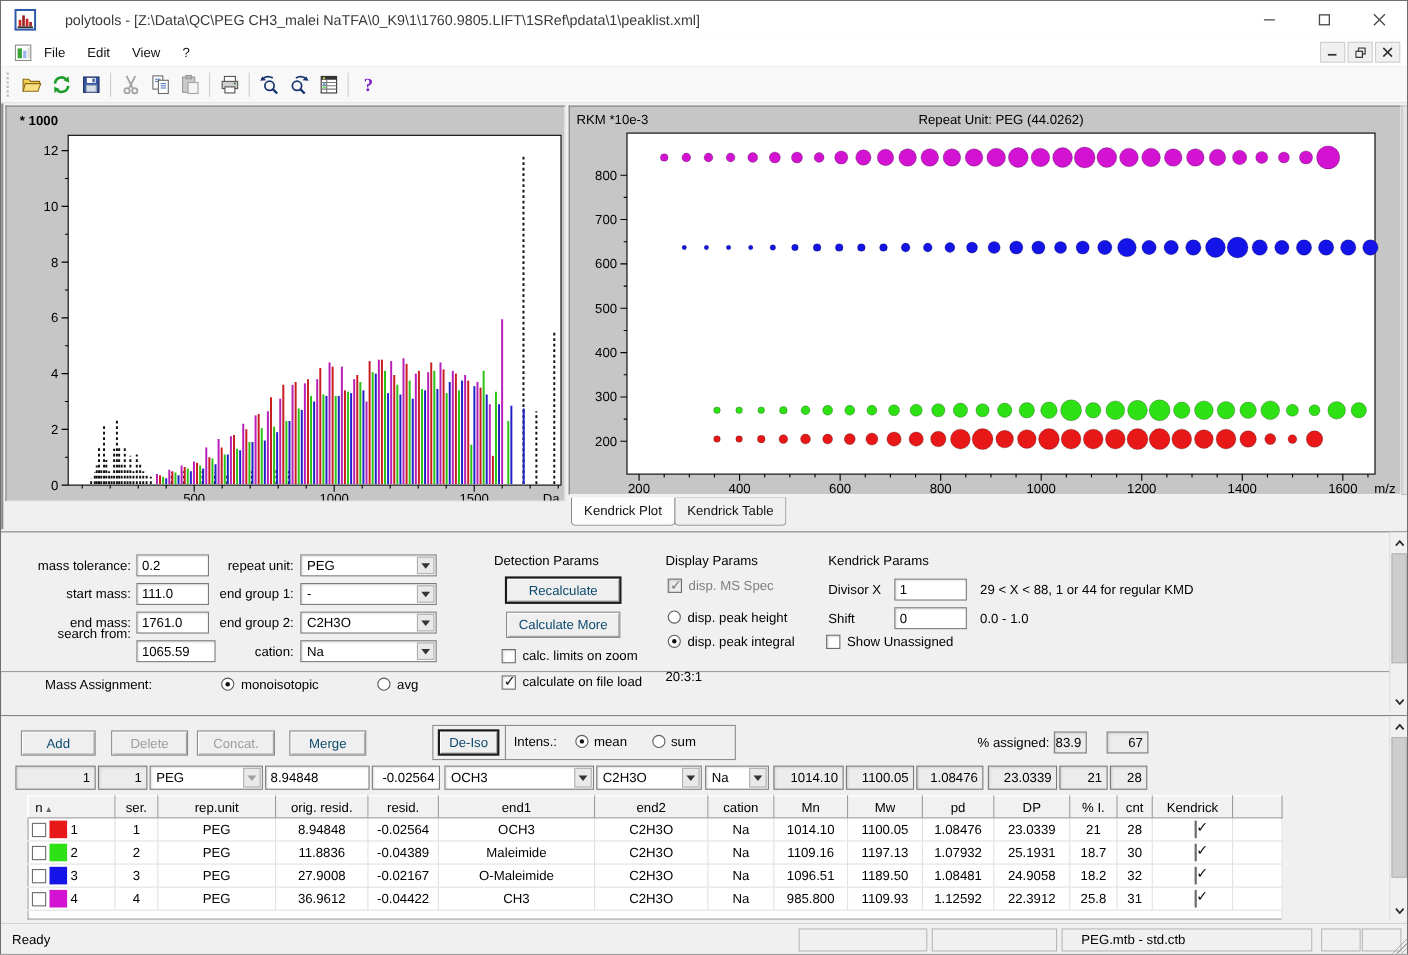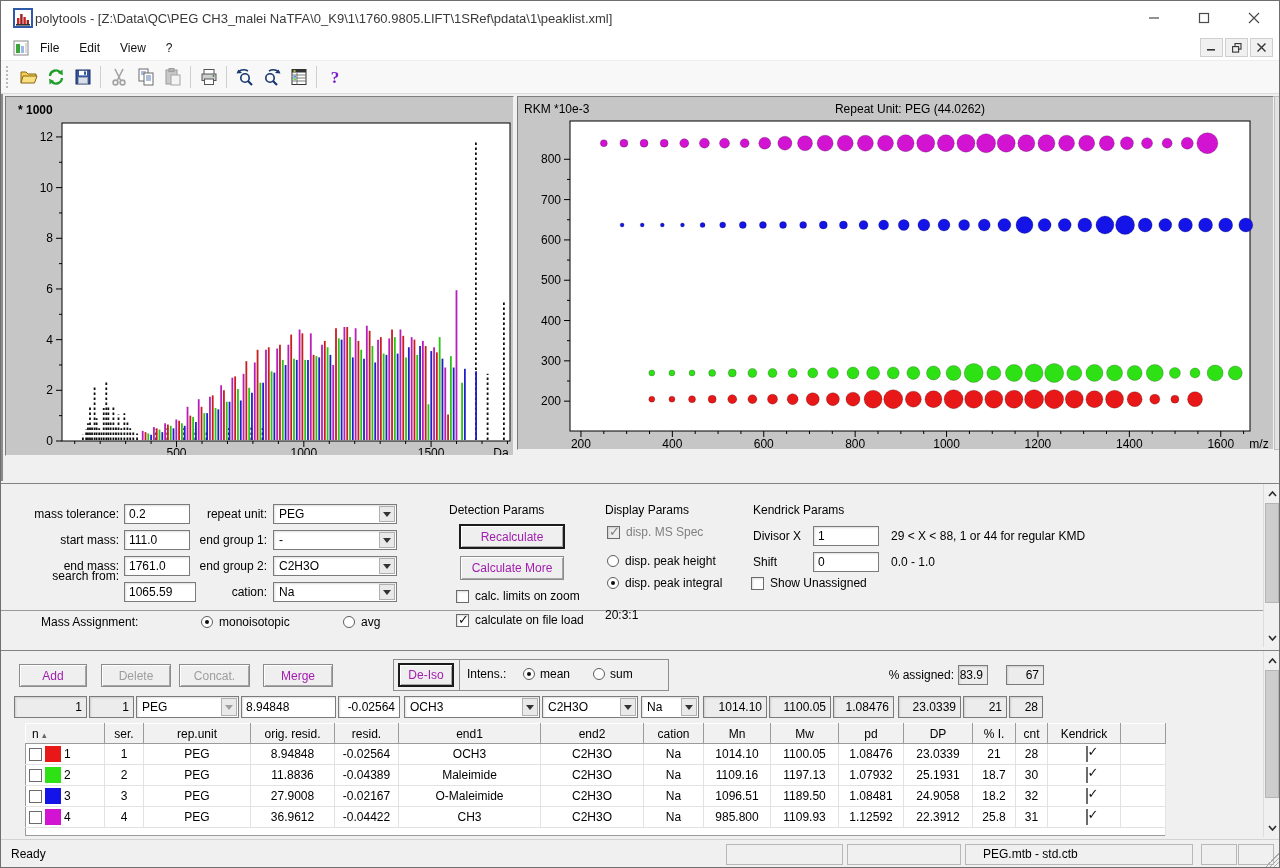--- a/index.html
+++ b/index.html
@@ -3,21 +3,21 @@
 <meta charset="utf-8">
 <style>
   * { margin:0; padding:0; box-sizing:border-box; }
   html,body { width:1280px; height:868px; background:#e8e8e8; }
   body { font-family:"Liberation Sans","DejaVu Sans",sans-serif; font-size:12px; color:#000; }
   .app { position:relative; width:1280px; height:868px; background:#f0f0f0; border:1px solid #6f6f6f; overflow:hidden; }
 
   
   .titlebar { position:absolute; left:0; top:0; width:100%; height:34px; background:#fff; display:flex; align-items:center; }
   .titlebar .app-icon { margin-left:12px; width:20px; height:20px; }
-  .titlebar .title-text { margin-left:2px; font-size:13px; color:#3a3a3a; white-space:nowrap; }
+  .titlebar .title-text { margin-left:26px; font-size:13px; color:#3a3a3a; white-space:nowrap; }
   .win-controls { position:absolute; right:0; top:0; height:34px; display:flex; }
   .win-btn { width:50px; height:34px; display:flex; align-items:center; justify-content:center; color:#4a4a4a; font-size:15px; }
 
   
   .menubar { position:absolute; left:0; top:34px; width:100%; height:26px; background:#fff; display:flex; align-items:center; border-bottom:1px solid #eee; }
   .mdi-doc-icon { margin-left:12px; width:17px; height:16px; }
   .menu-item { padding:3px 10px; color:#111; }
   .mdi-controls { position:absolute; right:6px; top:3px; display:flex; gap:2px; }
   .mdi-btn { width:23px; height:19px; background:#f0f0f0; border:1px solid #cfcfcf; display:flex; align-items:center; justify-content:center; color:#333; }
 
@@ -40,21 +40,21 @@
 
   
   .tb-field { position:absolute; height:20px; background:#fff; border:1px solid #7b7b7b; box-shadow:inset 1px 1px 2px rgba(0,0,0,.13); display:flex; align-items:center; padding:0 4px; }
   .tb-field.gray { background:#ececec; }
   .tb-field.right { justify-content:flex-end; }
   .dd { position:absolute; height:20px; background:#fff; border:1px solid #7b7b7b; box-shadow:inset 1px 1px 2px rgba(0,0,0,.13); }
   .dd .val { position:absolute; left:5px; top:2px; right:20px; overflow:hidden; white-space:nowrap; }
   .dd .btn { position:absolute; right:1px; top:1px; bottom:1px; width:16px; background:#e9e9e9; border:1px solid #b0b0b0; display:flex; align-items:center; justify-content:center; }
   .dd .btn::after { content:""; border:4px solid transparent; border-top:5px solid #333; margin-top:5px; }
   .dd.disabled .btn::after { border-top-color:#9f9f9f; }
-  .btn3d { position:absolute; background:#efefef; border:1px solid #8b8b8b; box-shadow:inset 1px 1px 0 #ffffff, inset -1px -1px 0 #a6a6a6; display:flex; align-items:center; justify-content:center; color:#a21caf; }
+  .btn3d { position:absolute; background:#efefef; border:1px solid #8b8b8b; box-shadow:inset 1px 1px 0 #ffffff, inset -1px -1px 0 #a6a6a6; display:flex; align-items:center; justify-content:center; color:#0c4a6e; }
   .btn3d.default { border:2px solid #1b1b1b; }
   .btn3d.disabled { color:#9d9d9d; }
   .cb { position:absolute; width:13px; height:13px; background:#fff; border:1px solid #6b6b6b; box-shadow:inset 1px 1px 2px rgba(0,0,0,.14); }
   .cb.checked::after { content:"\2713"; position:absolute; left:1px; top:-3px; font-size:13px; font-weight:bold; color:#101010; }
   .cb.disabled { background:#ededed; }
   .cb.disabled::after { color:#7e7e7e; }
   .radio { position:absolute; width:12px; height:12px; border:1px solid #5d5d5d; border-radius:50%; background:#fff; }
   .radio.selected::after { content:""; position:absolute; left:3px; top:3px; width:4px; height:4px; border-radius:50%; background:#0e0e0e; }
   .lbl { position:absolute; white-space:nowrap; }
   .lbl.r { text-align:right; }
@@ -637,20 +637,24 @@
           <circle cx="556.3105752688173" cy="302.15344603381016" r="9" fill="#e81818" stroke="rgba(0,0,0,0.3)" stroke-width="0.7"></circle>
           <circle cx="576.4300752688172" cy="302.15344603381016" r="8.5" fill="#e81818" stroke="rgba(0,0,0,0.3)" stroke-width="0.7"></circle>
           <circle cx="596.5495752688173" cy="302.15344603381016" r="9" fill="#e81818" stroke="rgba(0,0,0,0.3)" stroke-width="0.7"></circle>
           <circle cx="616.6690752688171" cy="302.15344603381016" r="7.5" fill="#e81818" stroke="rgba(0,0,0,0.3)" stroke-width="0.7"></circle>
           <circle cx="636.7885752688172" cy="302.15344603381016" r="5" fill="#e81818" stroke="rgba(0,0,0,0.3)" stroke-width="0.7"></circle>
           <circle cx="656.9080752688172" cy="302.15344603381016" r="4" fill="#e81818" stroke="rgba(0,0,0,0.3)" stroke-width="0.7"></circle>
           <circle cx="677.0275752688173" cy="302.15344603381016" r="7.5" fill="#e81818" stroke="rgba(0,0,0,0.3)" stroke-width="0.7"></circle>
         </svg>
     </div>
     <div class="right-sliver"></div>
+    <div class="tabs">
+      <div class="tab active">Kendrick Plot</div>
+      <div class="tab">Kendrick Table</div>
+    </div>
   </div>
 
   <div class="params">
     <span class="lbl r" style="left:8px;top:23px;width:110px;">mass tolerance:</span>
     <span class="tb-field" style="left:123px;top:20px;width:66px;">0.2</span>
     <span class="lbl r" style="left:8px;top:49px;width:110px;">start mass:</span>
     <span class="tb-field" style="left:123px;top:46px;width:66px;">111.0</span>
     <span class="lbl r" style="left:8px;top:75px;width:110px;">end mass:</span>
     <span class="tb-field" style="left:123px;top:72px;width:66px;">1761.0</span>
     <span class="lbl r" style="left:8px;top:85px;width:110px;">search from:</span>

